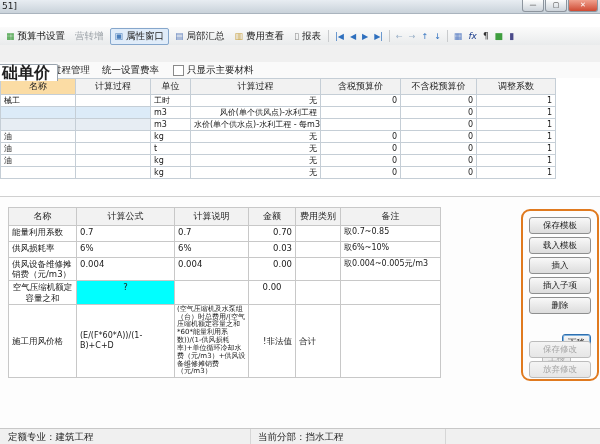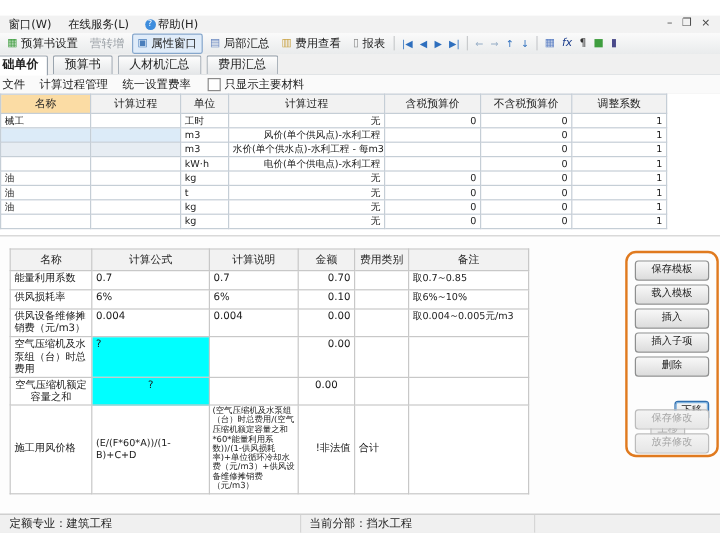--- a/index.html
+++ b/index.html
@@ -32,22 +32,22 @@
   .tb-item.disabled{color:#9aa0a6;}
   .tb-item.toggled{border:1px solid #86a7cc;background:#e0ecf9;border-radius:2px;}
   .tb-sep{width:1px;height:12px;background:#c9cbcd;margin:0 3px;}
   .nav-ico{color:#2e6fbe;font-size:8px;padding:0 3px;}
   .nav-ico.gray{color:#9ab0c8;}
   .misc-ico{font-size:9px;padding:0 3px;}
   
   .tabbar{position:absolute;left:0;top:45px;width:600px;height:17px;background:#f0f0f0;
     border-bottom:1px solid #9aa4ae;}
   .tab{position:relative;display:inline-block;height:15px;line-height:15px;padding:0 9px;
-    border:1px solid #9aa4ae;border-bottom:none;border-radius:2px 2px 0 0;margin-right:1px;
-    background:linear-gradient(#fdfdfd,#e4e6e8);font-size:10px;color:#222;top:1px;}
+    border:1px solid #9aa4ae;border-bottom:none;border-radius:2px 2px 0 0;margin-right:12px;
+    background:linear-gradient(#fdfdfd,#e4e6e8);font-size:16px;color:#222;top:19px;}
   .tab.active{background:#fff;height:16px;z-index:2;font-weight:bold;padding:0 7px 0 2px;border-left:none;border-radius:0 2px 0 0;}
   
   .subtoolbar{position:absolute;left:0;top:62px;width:600px;height:16px;background:#fafafa;
     border-bottom:1px solid #e0e0e0;display:flex;align-items:center;}
   .st-item{padding:0 6px;font-size:9.5px;color:#222;white-space:nowrap;}
   .checkbox{display:inline-block;width:9px;height:9px;border:1px solid #8a8a8a;background:#fff;margin:0 3px 0 8px;vertical-align:-1px;}
   
   .pt-wrap{position:absolute;left:0;top:78px;width:600px;height:112px;background:#fff;}
   table{border-collapse:collapse;table-layout:fixed;}
   .pt{width:555px;}
@@ -86,32 +86,29 @@
   
   .statusbar{position:absolute;left:0;top:428px;width:600px;height:16px;background:#f0f0f0;
     border-top:1px solid #c8c8c8;font-size:9.5px;color:#222;}
   .sb-seg{position:absolute;top:0;height:15px;line-height:15px;padding-left:8px;border-right:1px solid #d6d6d6;}
 </style>
 </head>
 <body>
 
 <div class="screen">
 
-
-  <div class="menubar">
-    <span class="menu-item">窗口(W)</span>
-    <span class="menu-item">在线服务(L)</span>
-    <span class="help-ico">?</span>
-    <span class="menu-item" style="padding-left:0;">帮助(H)</span>
-    <div class="child-ctrls">
-      <span>–</span>
-      <span>❐</span>
-      <span>×</span>
+  <div class="titlebar">
+    <span class="title-text">51]</span>
+    <div class="win-btns">
+      <div class="win-btn">—</div>
+      <div class="win-btn">▢</div>
+      <div class="win-btn close">✕</div>
     </div>
   </div>
+
 
   <div class="toolbar">
     <span class="tb-item">
       <span class="ico" style="color:#3f9e3f;">▦</span>
       <span>预算书设置</span>
     </span>
     <span class="tb-item disabled">营转增</span>
     <span class="tb-item toggled">
       <span class="ico" style="color:#4a7ebb;">▣</span>
       <span>属性窗口</span>
@@ -203,29 +200,20 @@
       <tr>
         <td class="sel2"></td>
             <td class="sel2"></td>
             <td>m3</td>
             <td>水价(单个供水点)-水利工程 - 每m3</td>
             <td></td>
             <td>0</td>
             <td>1</td>
       </tr>
       <tr>
-        <td></td>
-            <td></td>
-            <td>kW·h</td>
-            <td>电价(单个供电点)-水利工程</td>
-            <td></td>
-            <td>0</td>
-            <td>1</td>
-      </tr>
-      <tr>
         <td>油</td>
             <td></td>
             <td>kg</td>
             <td>无</td>
             <td>0</td>
             <td>0</td>
             <td>1</td>
       </tr>
       <tr>
         <td>油</td>
@@ -282,39 +270,31 @@
             <td>0.7</td>
             <td>0.7</td>
             <td>0.70</td>
             <td></td>
             <td class="remark">取0.7~0.85</td>
       </tr>
       <tr class="r1">
         <td>供风损耗率</td>
             <td>6%</td>
             <td>6%</td>
-            <td>0.10</td>
+            <td>0.03</td>
             <td></td>
             <td class="remark">取6%~10%</td>
       </tr>
       <tr class="r3">
         <td>供风设备维修摊销费（元/m3）</td>
             <td>0.004</td>
             <td>0.004</td>
             <td>0.00</td>
             <td></td>
             <td class="remark">取0.004~0.005元/m3</td>
-      </tr>
-      <tr class="r4">
-        <td>空气压缩机及水泵组（台）时总费用</td>
-            <td class="cyan">?</td>
-            <td></td>
-            <td>0.00</td>
-            <td></td>
-            <td class="remark"></td>
       </tr>
       <tr class="r5">
         <td>空气压缩机额定容量之和</td>
             <td class="cyan">?</td>
             <td></td>
             <td>0.00</td>
             <td></td>
             <td class="remark"></td>
       </tr>
       <tr class="r6">

